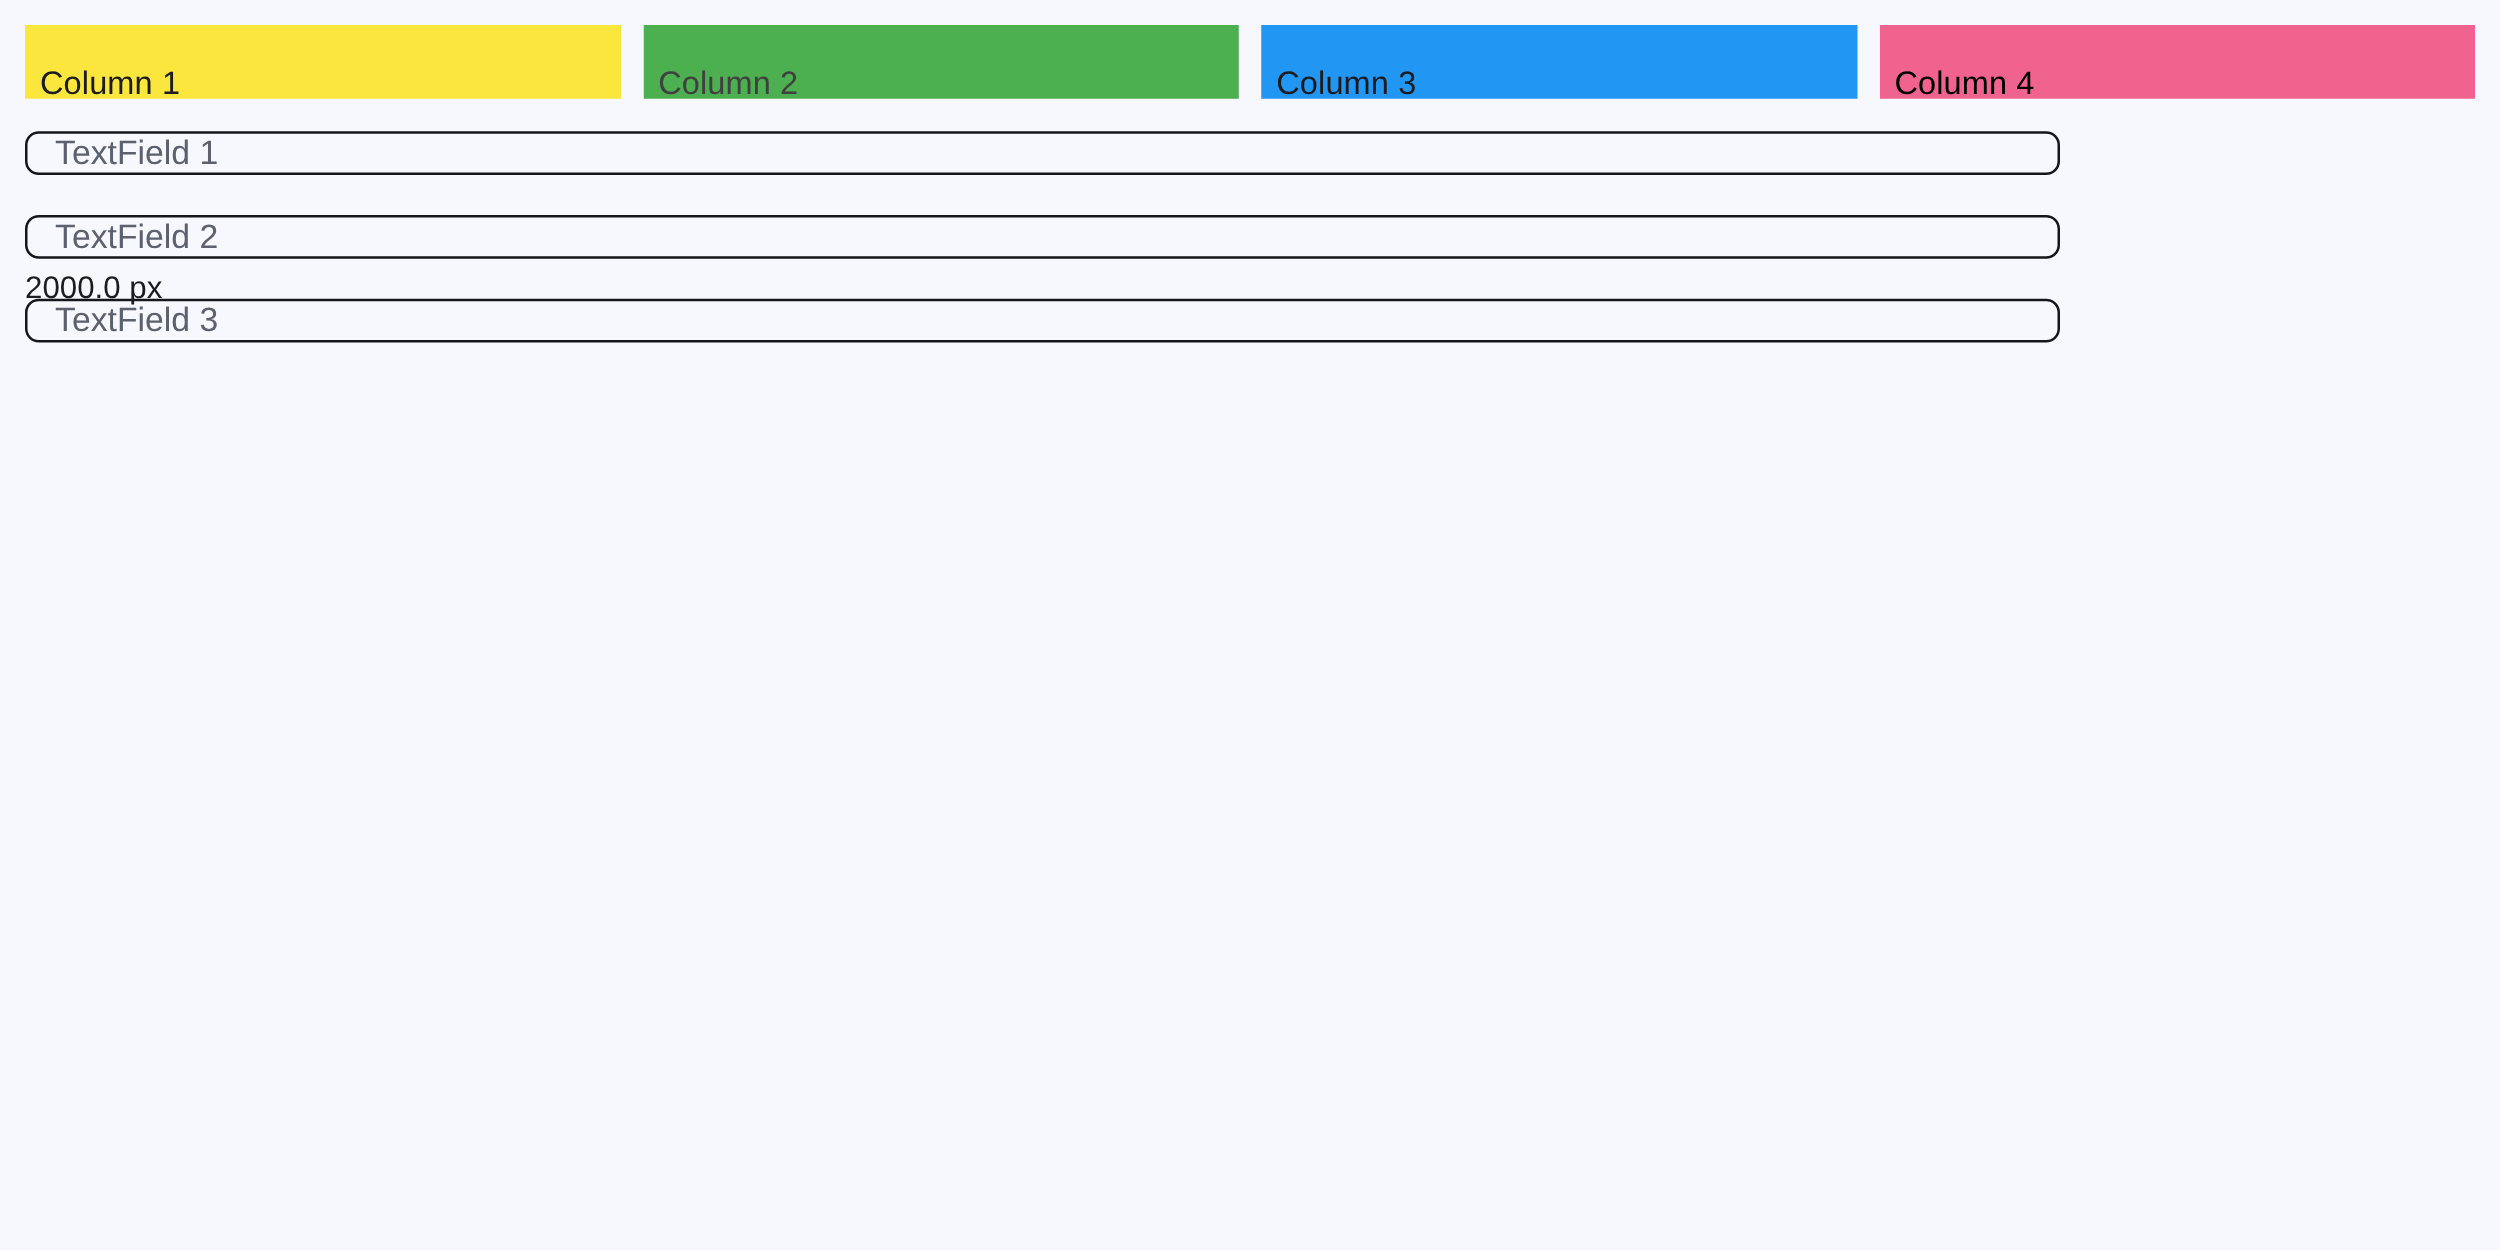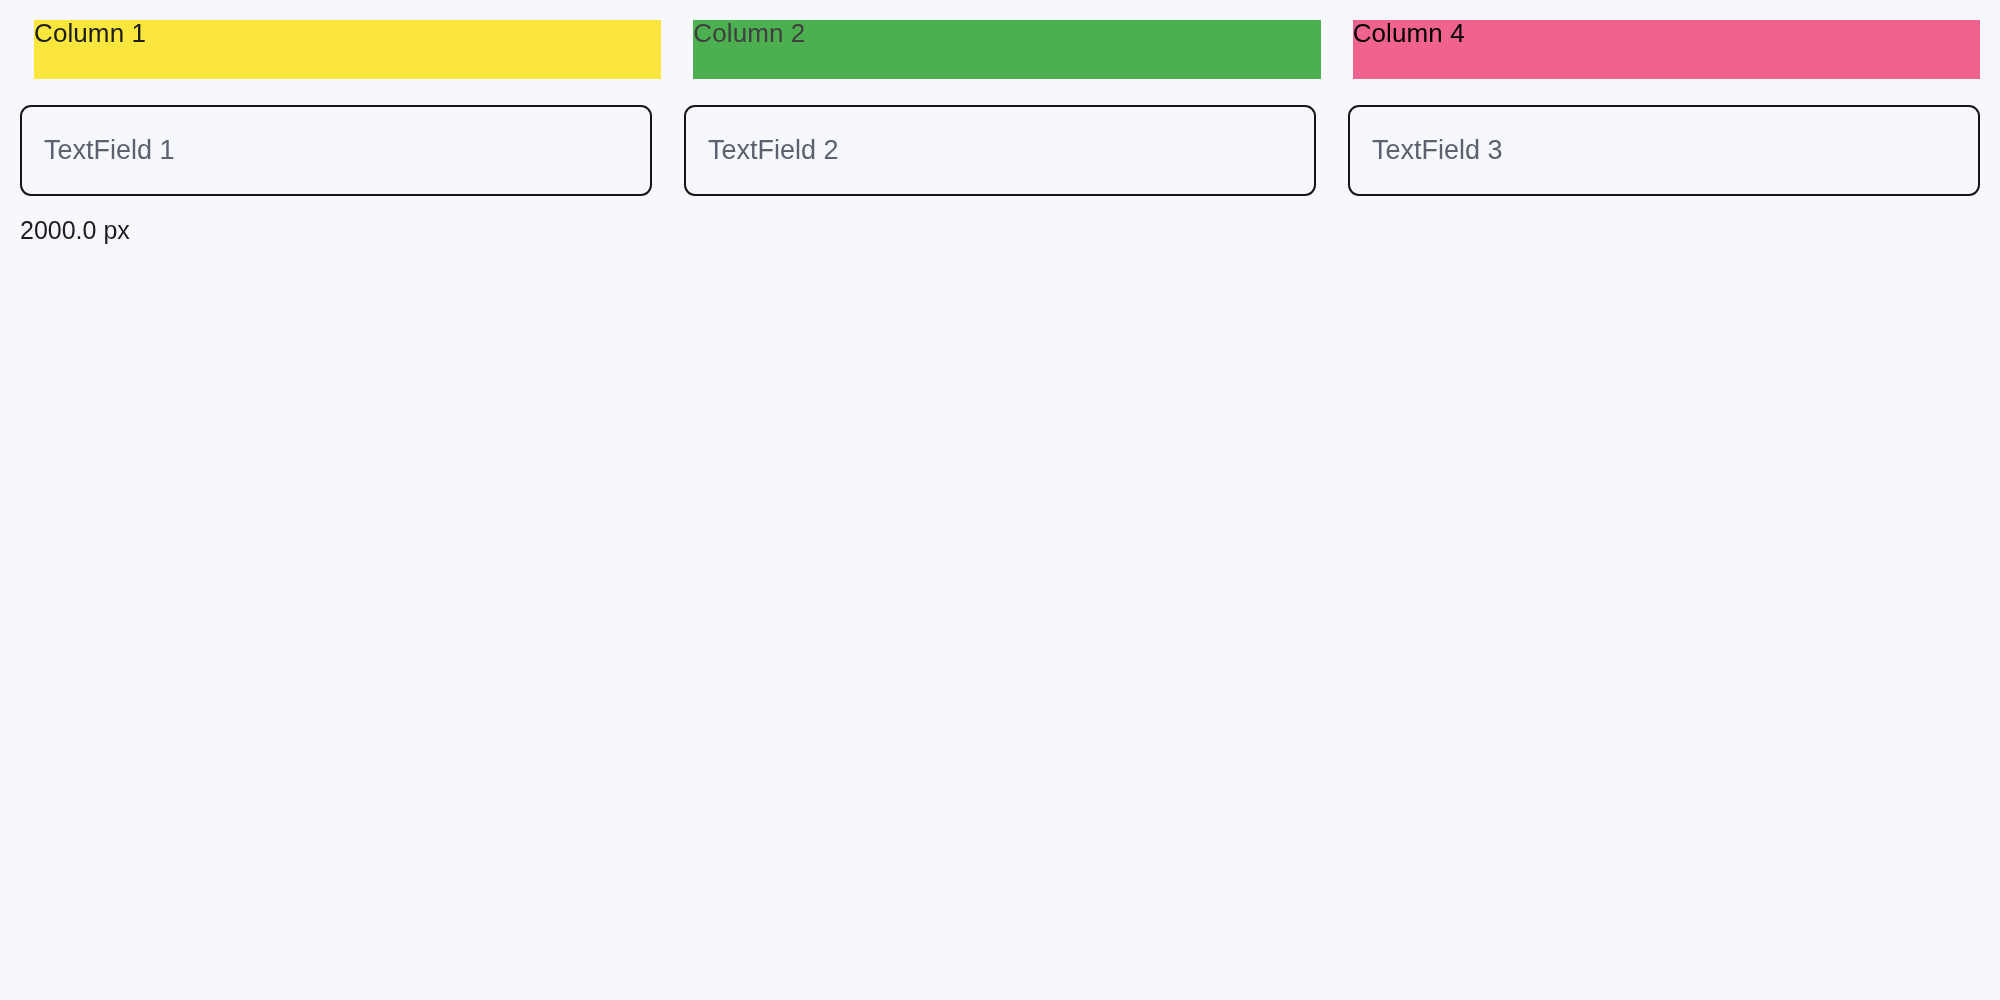--- a/index.html
+++ b/index.html
@@ -28,41 +28,42 @@
     flex-direction: row;
     align-items: stretch;
     gap: 18px;
     height: 59px;
     width: 1960px;
   }
   .column-cell {
     flex: 1 1 0;
     min-width: 0;
     display: flex;
-    align-items: flex-start;
+    align-items: flex-end;
+    padding-left: 12px;
     box-sizing: border-box;
-    margin-left: 14px;
   }
   .column-label {
     font-size: 26px;
     line-height: 1;
     color: #1a1c20;
     letter-spacing: 0.1px;
     white-space: nowrap;
     overflow: hidden;
     text-overflow: clip;
   }
 
   
   .textfield-row {
     display: flex;
+    flex-direction: column;
     align-items: stretch;
     gap: 32px;
     height: 91px;
-    width: 1960px;
+    width: 1628px;
     margin-top: 26px;
   }
   .textfield {
     flex: 1 1 0;
     min-width: 0;
     box-sizing: border-box;
     border: 2.5px solid #14161a;
     border-radius: 11px;
     background: #f7f8fd;
     display: flex;
@@ -107,20 +108,23 @@
 
 <div class="app-root">
 
   <div class="column-row">
     <div class="column-cell" style="background: rgb(250, 230, 60);">
       <span class="column-label" style="color: rgb(26, 28, 32);">Column 1</span>
     </div>
     <div class="column-cell" style="background: rgb(76, 175, 80);">
       <span class="column-label" style="color: #404040;">Column 2</span>
     </div>
+    <div class="column-cell" style="background: rgb(33, 150, 243);">
+      <span class="column-label" style="color: rgb(26, 28, 32);">Column 3</span>
+    </div>
     <div class="column-cell" style="background: rgb(240, 99, 143);">
       <span class="column-label" style="color: #000000;">Column 4</span>
     </div>
   </div>
 
   <div class="textfield-row">
     <div class="textfield" style="border-color: rgb(20, 22, 26);">
       <input class="textfield-input" type="text" placeholder="TextField 1" value="" style="">
     </div>
     <div class="textfield" style="border-color: rgb(20, 22, 26);">

